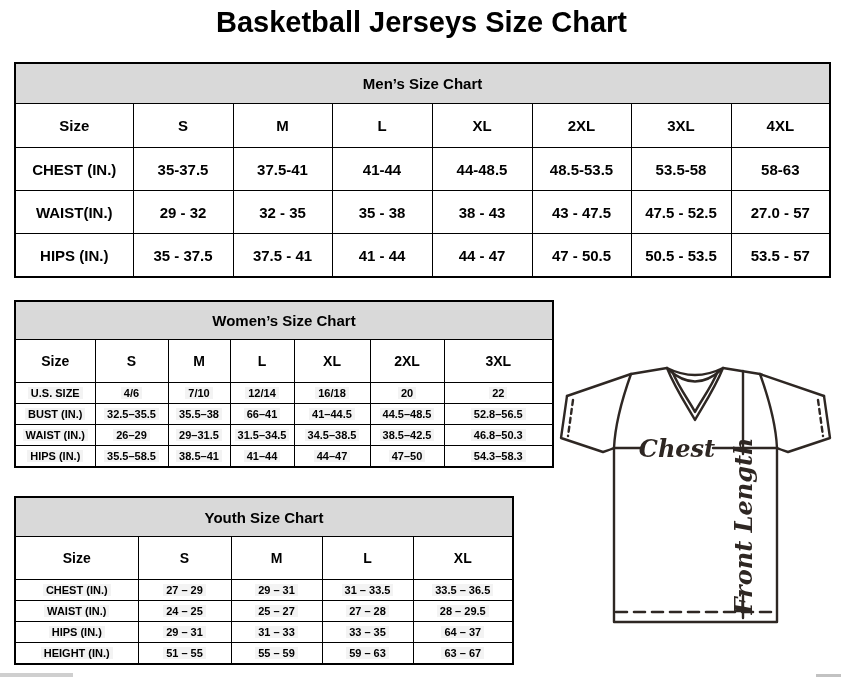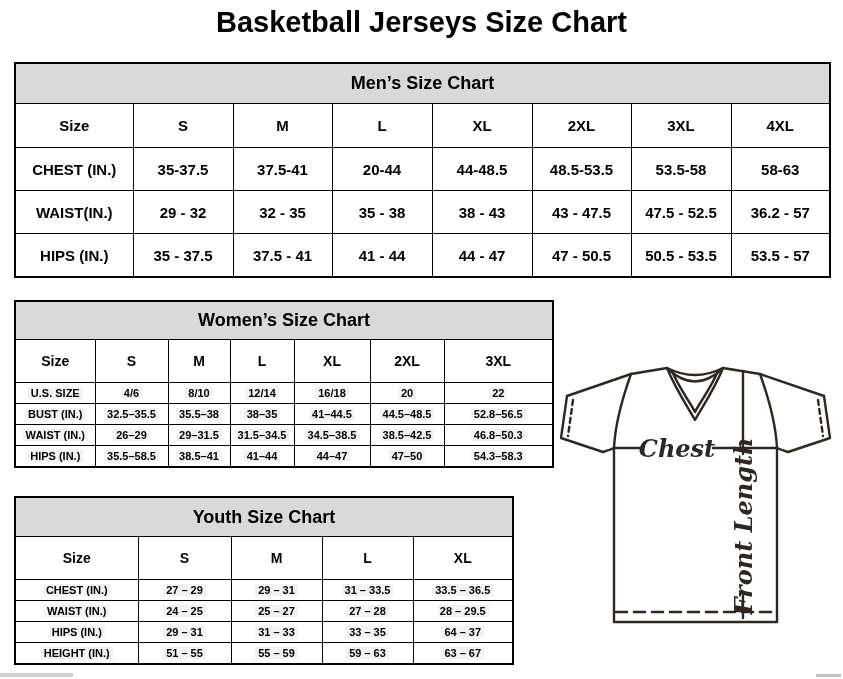--- a/index.html
+++ b/index.html
@@ -12,21 +12,21 @@
     font-size:29px;font-weight:bold;
   }
   table.tbl{
     position:absolute;border-collapse:collapse;table-layout:fixed;
     background:#fff;border:2px solid #000;
   }
   .tbl th,.tbl td{
     border:1px solid #000;text-align:center;vertical-align:middle;
     font-weight:bold;padding:0;white-space:nowrap;overflow:hidden;
   }
-  .tbl tr.band th{background:#d9d9d9;font-size:18px;}
+  .tbl tr.band th{background:#d9d9d9;font-size:15px;}
   
   #men{left:14px;top:62px;width:815px;}
   #men tr.band th{height:39px;}
   #men tr.cols th{height:43px;font-size:15px;}
   #men tbody td{height:42px;font-size:15px;}
   
   #women{left:14px;top:300px;width:538px;padding-left:27px;}
   #women tr.band th{height:37px;}
   #women tr.cols th{height:42px;font-size:14px;}
   #women tbody td{height:20px;font-size:11px;}
@@ -75,35 +75,35 @@
         <th>2XL</th>
         <th>3XL</th>
         <th>4XL</th>
       </tr>
     </thead>
     <tbody>
       <tr>
         <td><span class="v">CHEST (IN.)</span></td>
         <td><span class="v">35-37.5</span></td>
         <td><span class="v">37.5-41</span></td>
-        <td><span class="v">20-44</span></td>
+        <td><span class="v">41-44</span></td>
         <td><span class="v">44-48.5</span></td>
         <td><span class="v">48.5-53.5</span></td>
         <td><span class="v">53.5-58</span></td>
         <td><span class="v">58-63</span></td>
       </tr>
       <tr>
         <td><span class="v">WAIST(IN.)</span></td>
         <td><span class="v">29 - 32</span></td>
         <td><span class="v">32 - 35</span></td>
         <td><span class="v">35 - 38</span></td>
         <td><span class="v">38 - 43</span></td>
         <td><span class="v">43 - 47.5</span></td>
         <td><span class="v">47.5 - 52.5</span></td>
-        <td><span class="v">36.2 - 57</span></td>
+        <td><span class="v">27.0 - 57</span></td>
       </tr>
       <tr>
         <td><span class="v">HIPS (IN.)</span></td>
         <td><span class="v">35 - 37.5</span></td>
         <td><span class="v">37.5 - 41</span></td>
         <td><span class="v">41 - 44</span></td>
         <td><span class="v">44 - 47</span></td>
         <td><span class="v">47 - 50.5</span></td>
         <td><span class="v">50.5 - 53.5</span></td>
         <td><span class="v">53.5 - 57</span></td>
@@ -132,31 +132,31 @@
         <th>L</th>
         <th>XL</th>
         <th>2XL</th>
         <th>3XL</th>
       </tr>
     </thead>
     <tbody>
       <tr>
         <td><span class="v">U.S. SIZE</span></td>
         <td><span class="v">4/6</span></td>
-        <td><span class="v">8/10</span></td>
+        <td><span class="v">7/10</span></td>
         <td><span class="v">12/14</span></td>
         <td><span class="v">16/18</span></td>
         <td><span class="v">20</span></td>
         <td><span class="v">22</span></td>
       </tr>
       <tr>
         <td><span class="v">BUST (IN.)</span></td>
         <td><span class="v">32.5–35.5</span></td>
         <td><span class="v">35.5–38</span></td>
-        <td><span class="v">38–35</span></td>
+        <td><span class="v">66–41</span></td>
         <td><span class="v">41–44.5</span></td>
         <td><span class="v">44.5–48.5</span></td>
         <td><span class="v">52.8–56.5</span></td>
       </tr>
       <tr>
         <td><span class="v">WAIST (IN.)</span></td>
         <td><span class="v">26–29</span></td>
         <td><span class="v">29–31.5</span></td>
         <td><span class="v">31.5–34.5</span></td>
         <td><span class="v">34.5–38.5</span></td>

